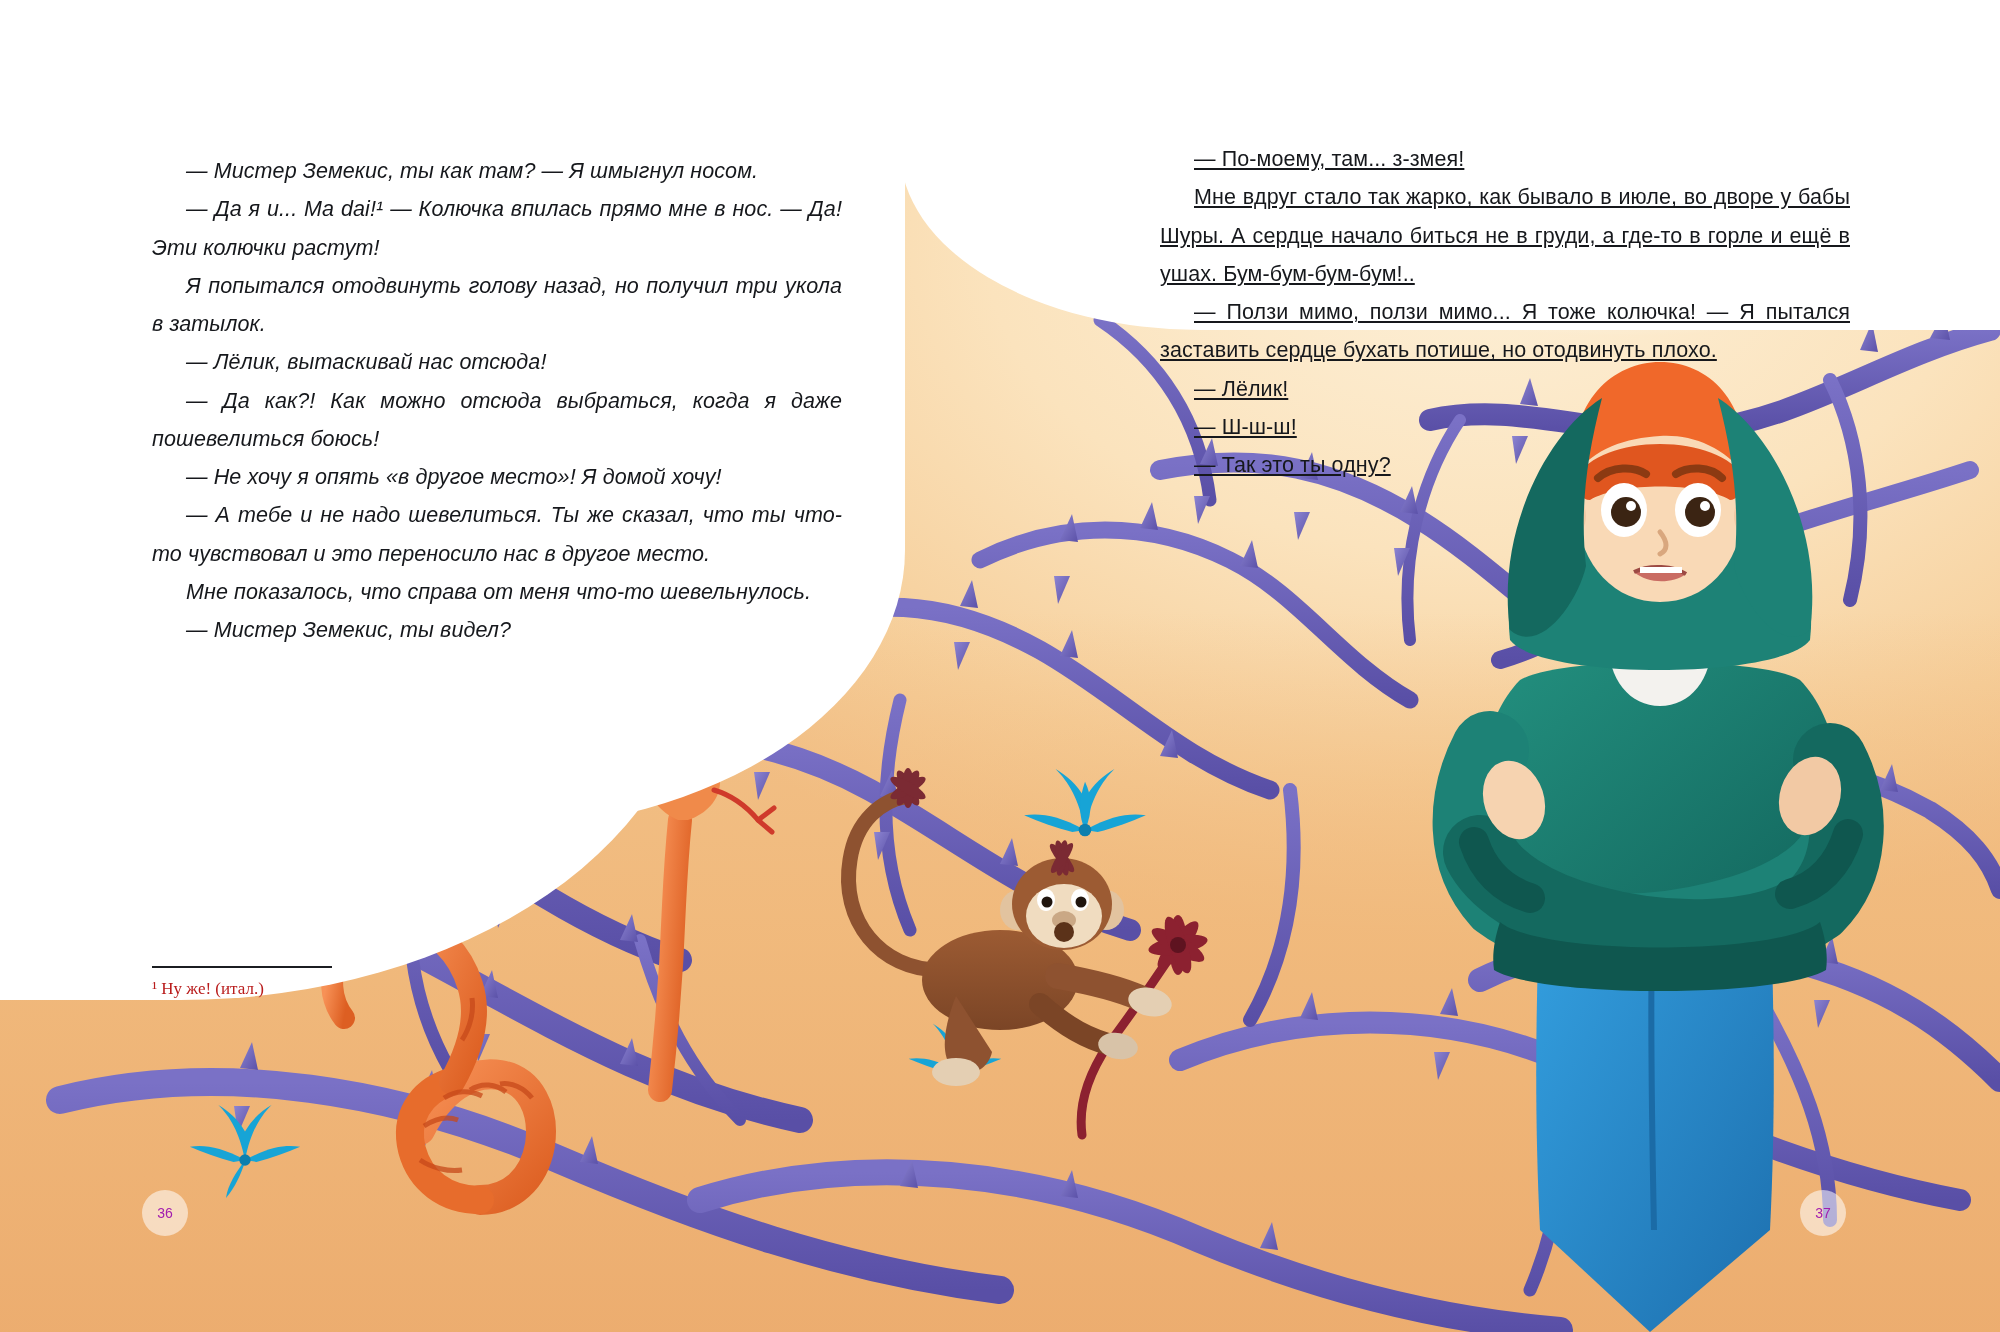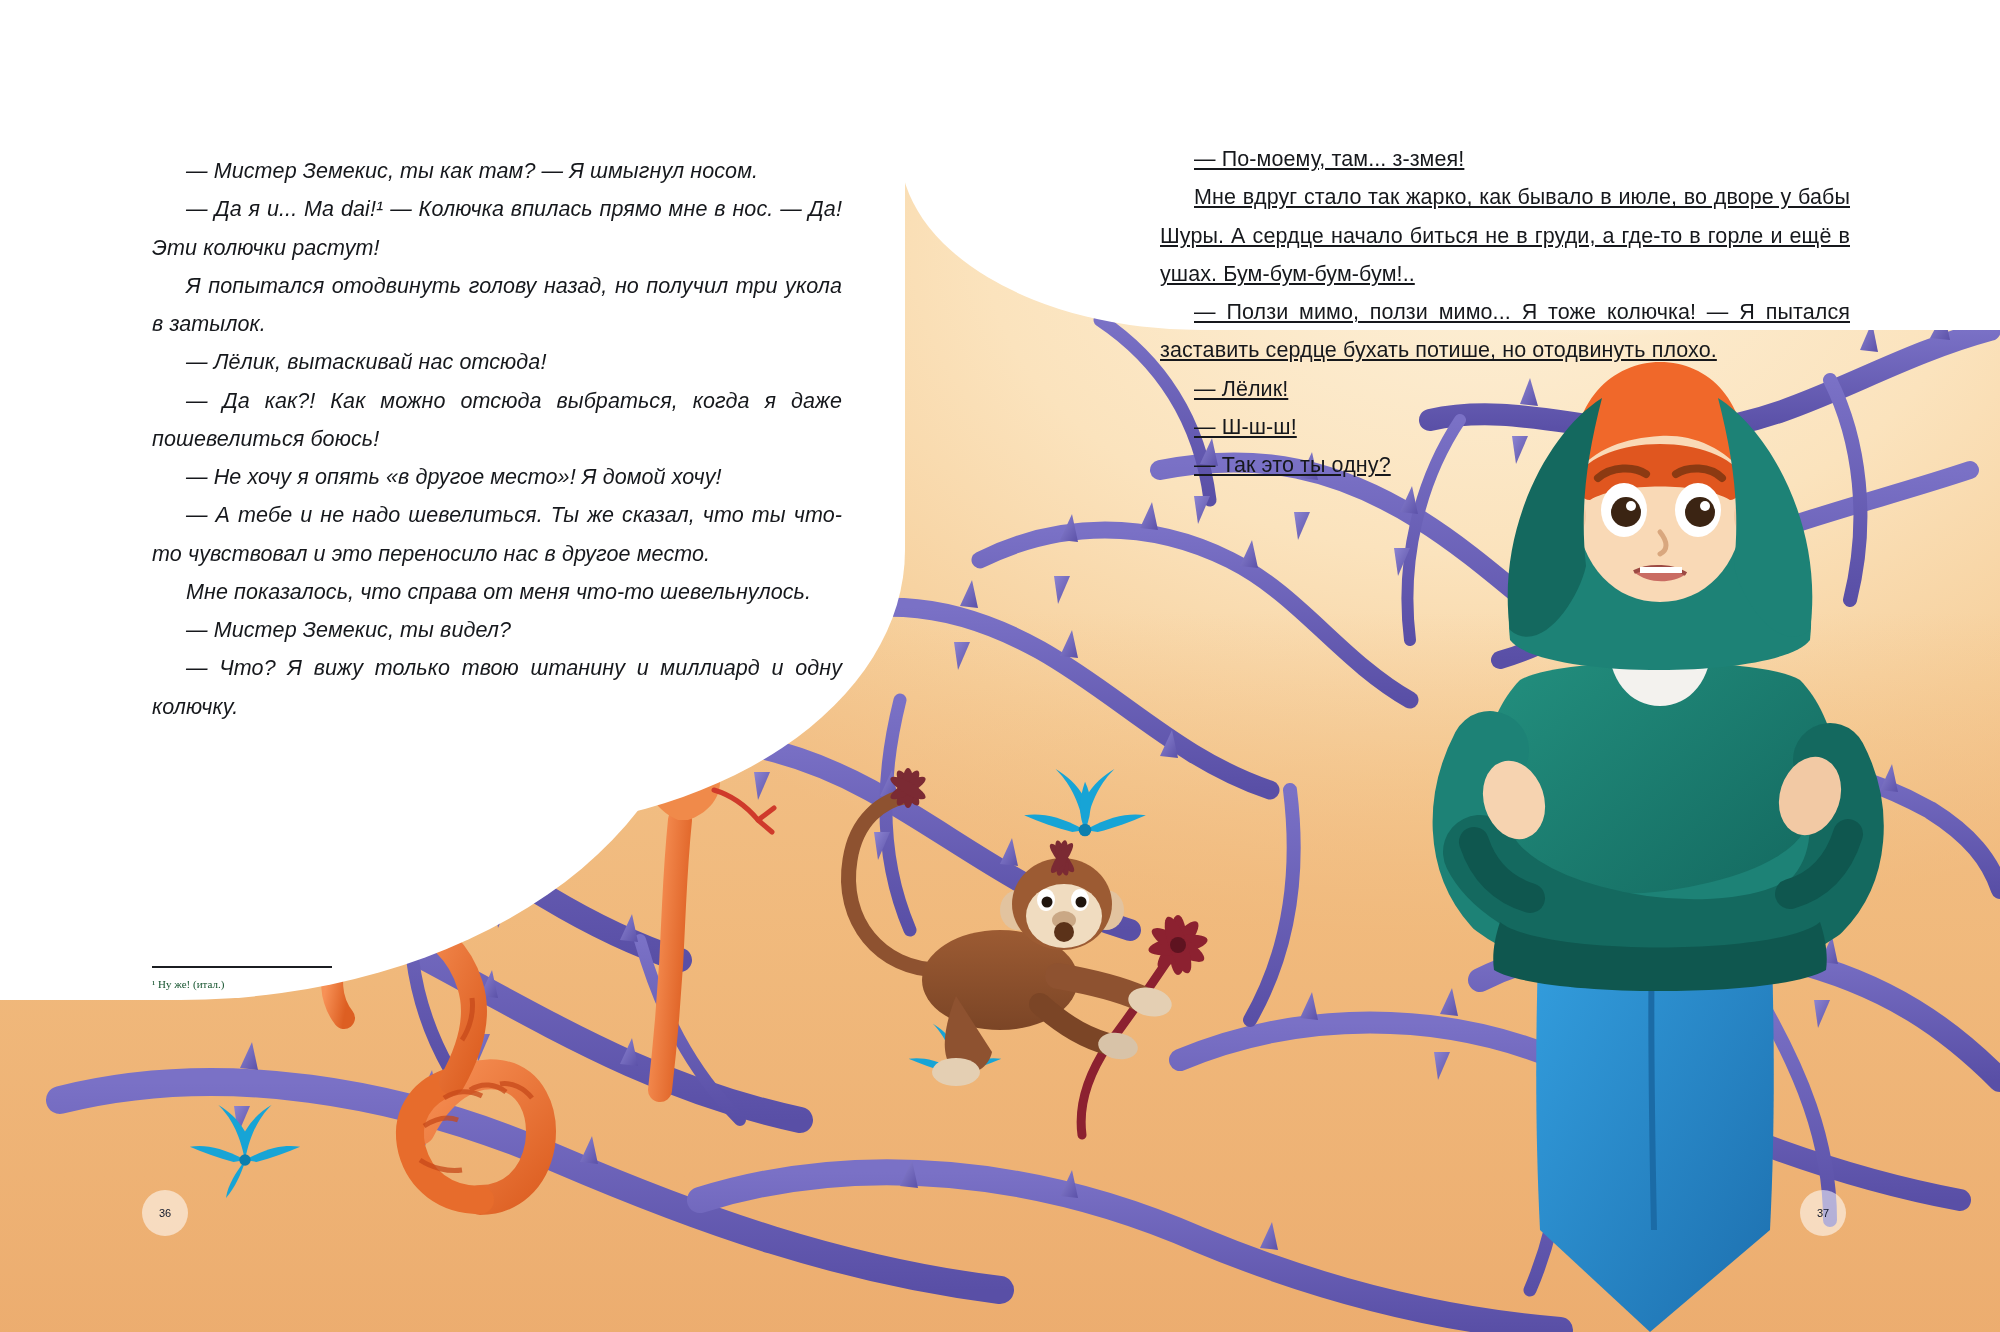--- a/index.html
+++ b/index.html
@@ -85,34 +85,34 @@
   .footnote-rule {
     position: absolute;
     left: 152px; top: 966px;
     width: 180px; height: 2px;
     background: #1b1d21;
   }
   .footnote {
     position: absolute;
     left: 152px; top: 976px;
     width: 560px;
-    font-size: 11px;
+    font-size: 17px;
     line-height: 1.5;
-    color: #14532d;
+    color: #b91c1c;
     font-family: "Liberation Serif", serif;
   }
 
   
   .folio {
     position: absolute;
     width: 46px; height: 46px;
     border-radius: 50%;
     background: rgba(255,255,255,0.55);
-    color: #0f172a;
-    font-size: 11px;
+    color: #a21caf;
+    font-size: 14px;
     display: flex;
     align-items: center;
     justify-content: center;
   }
   .folio-left { left: 142px; top: 1190px; }
   .folio-right { left: 1800px; top: 1190px; }
 
   svg.layer { position: absolute; inset: 0; width: 2000px; height: 1332px; }
 </style>
 </head>
@@ -434,21 +434,20 @@
   <div class="col col-left">
     <p>— Мистер Земекис, ты как там? — Я шмыгнул носом.</p>
     <p>— Да я и... Ma dai!¹ — Колючка впилась прямо мне в нос. — Да! Эти колючки растут!</p>
     <p>Я попытался отодвинуть голову назад, но получил три укола в затылок.</p>
     <p>— Лёлик, вытаскивай нас отсюда!</p>
     <p>— Да как?! Как можно отсюда выбраться, когда я даже пошевелиться боюсь!</p>
     <p>— Не хочу я опять «в другое место»! Я домой хочу!</p>
     <p>— А тебе и не надо шевелиться. Ты же сказал, что ты что-то чувствовал и это переносило нас в другое место.</p>
     <p>Мне показалось, что справа от меня что-то шевельнулось.</p>
     <p>— Мистер Земекис, ты видел?</p>
-    <p>— Что? Я вижу только твою штанину и миллиард и одну колючку.</p>
   </div>
 
   <div class="footnote-rule"></div>
   <div class="footnote">¹ Ну же! (итал.)</div>
 
   <div class="col col-right">
     <p>— По-моему, там... з-змея!</p>
     <p>Мне вдруг стало так жарко, как бывало в июле, во дворе у бабы Шуры. А сердце начало биться не в груди, а где-то в горле и ещё в ушах. Бум-бум-бум-бум!..</p>
     <p>— Ползи мимо, ползи мимо... Я тоже колючка! — Я пытался заставить сердце бухать потише, но отодвинуть плохо.</p>
     <p>— Лёлик!</p>

